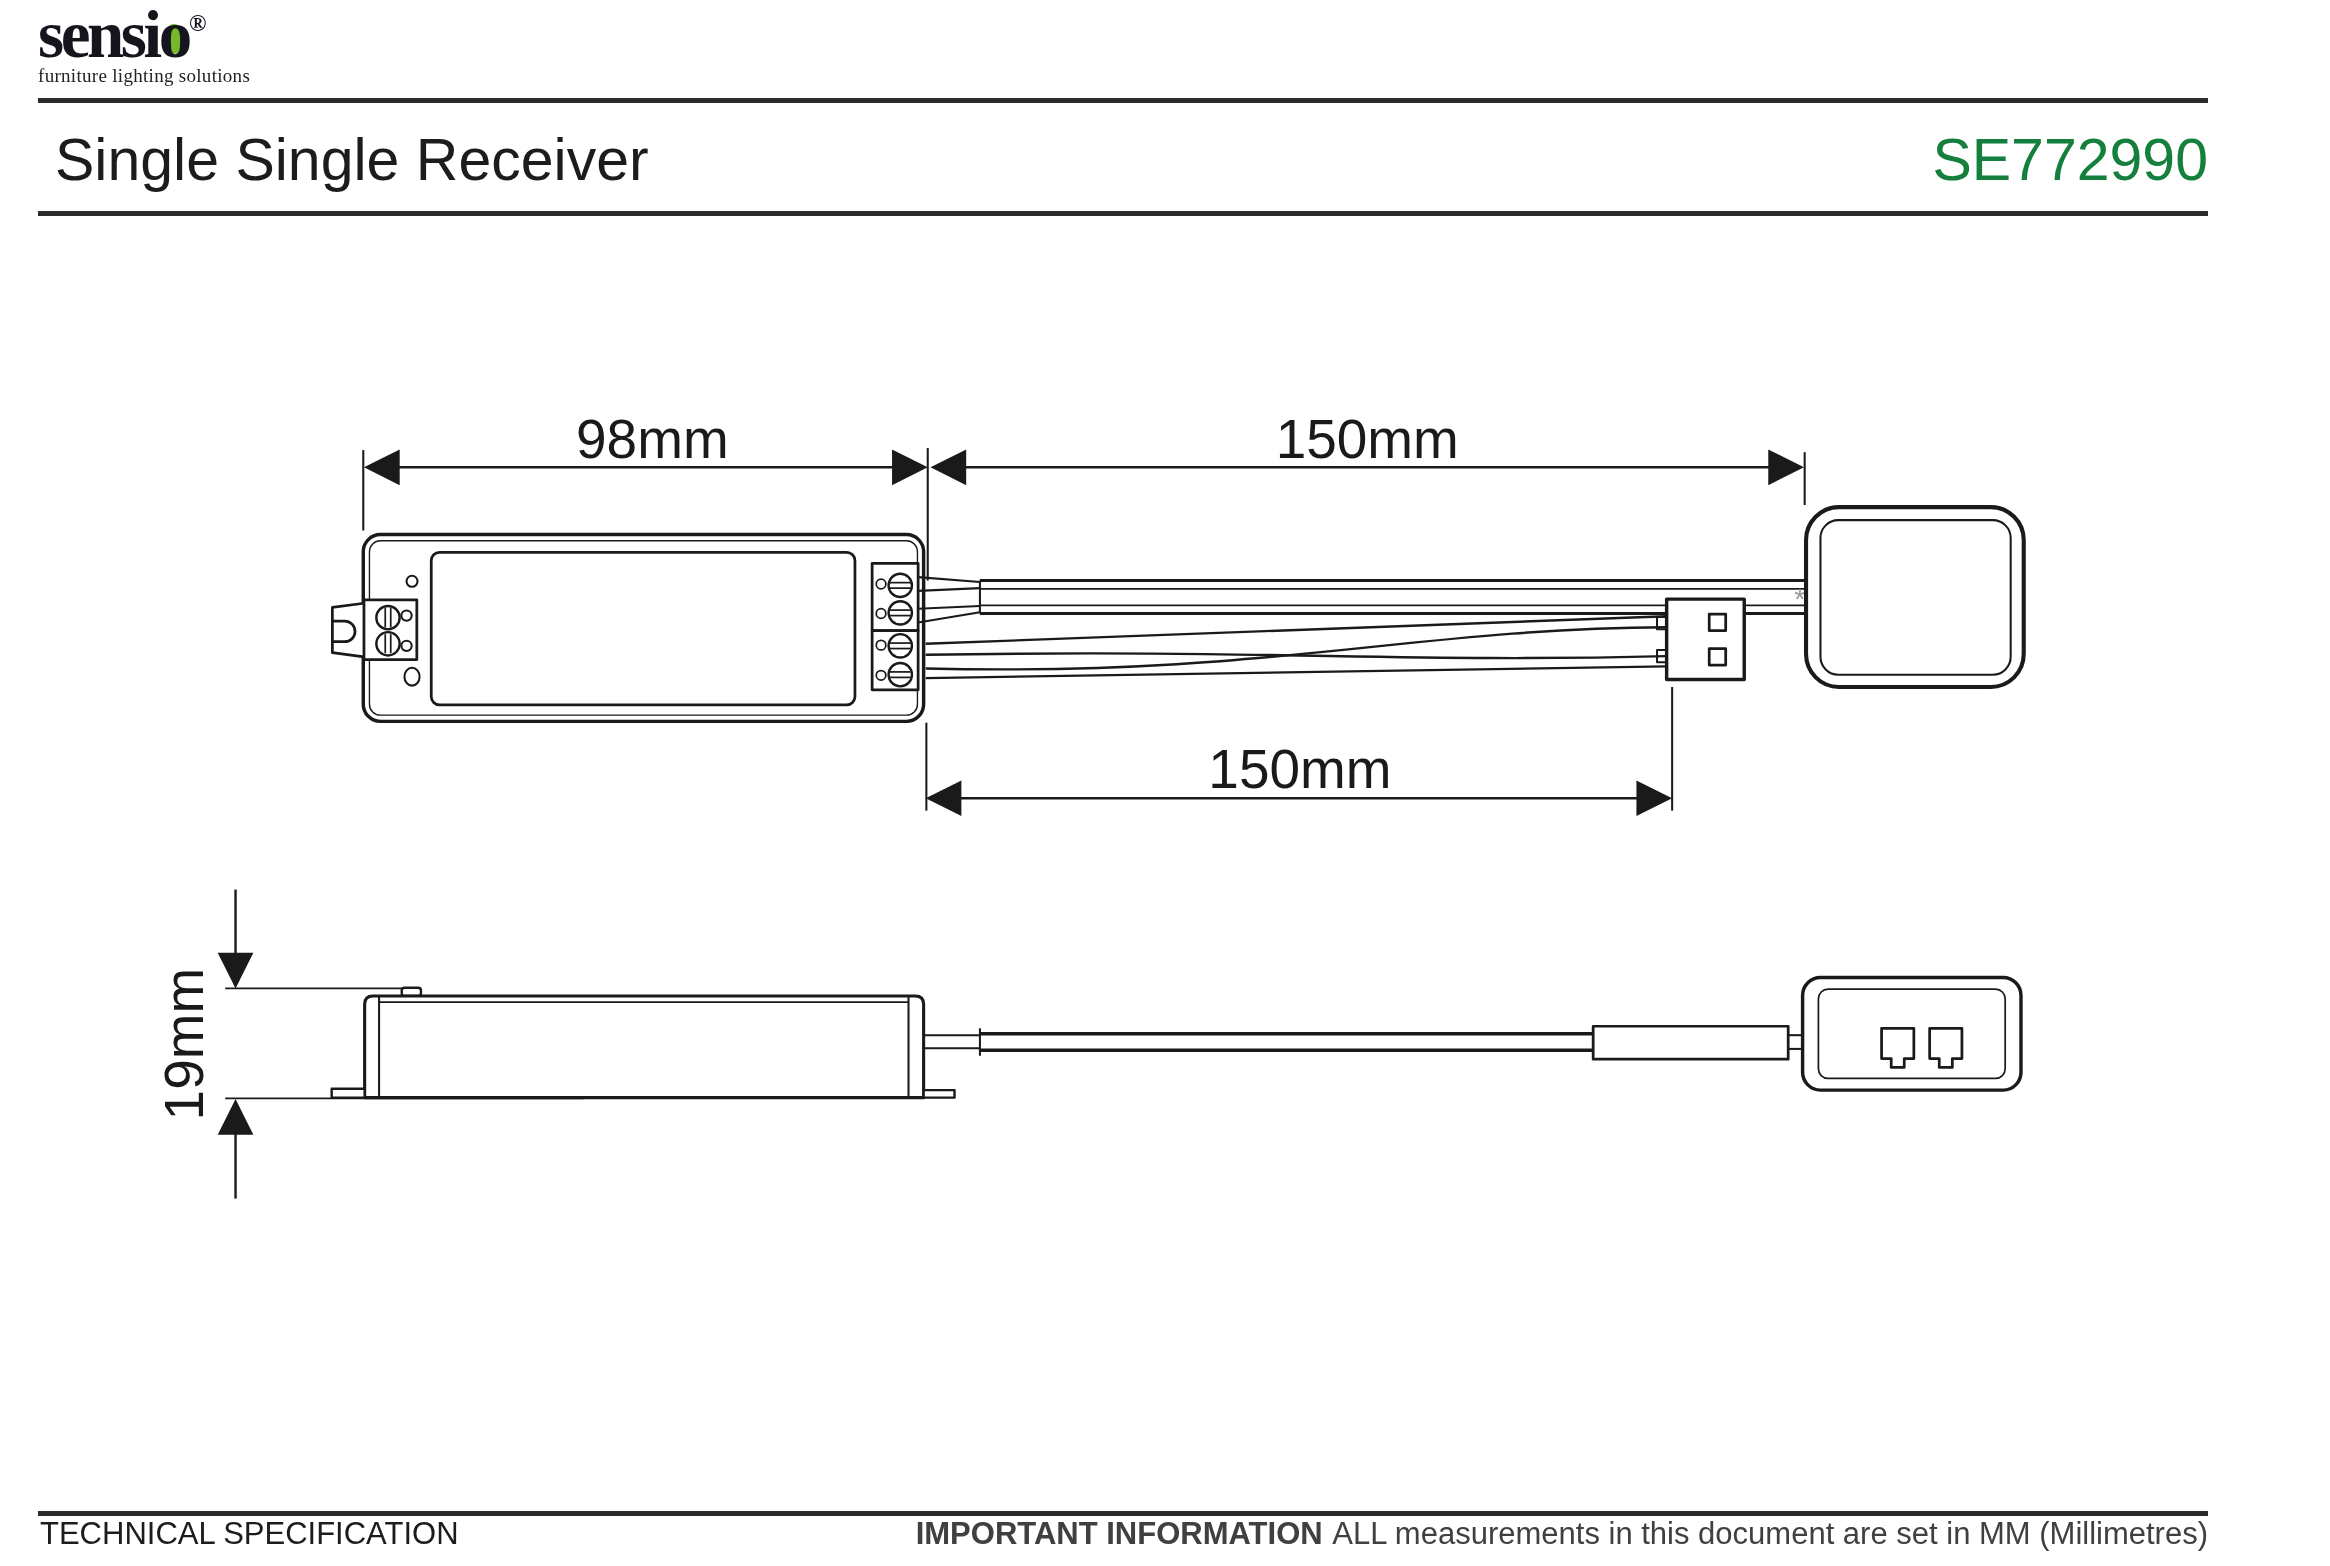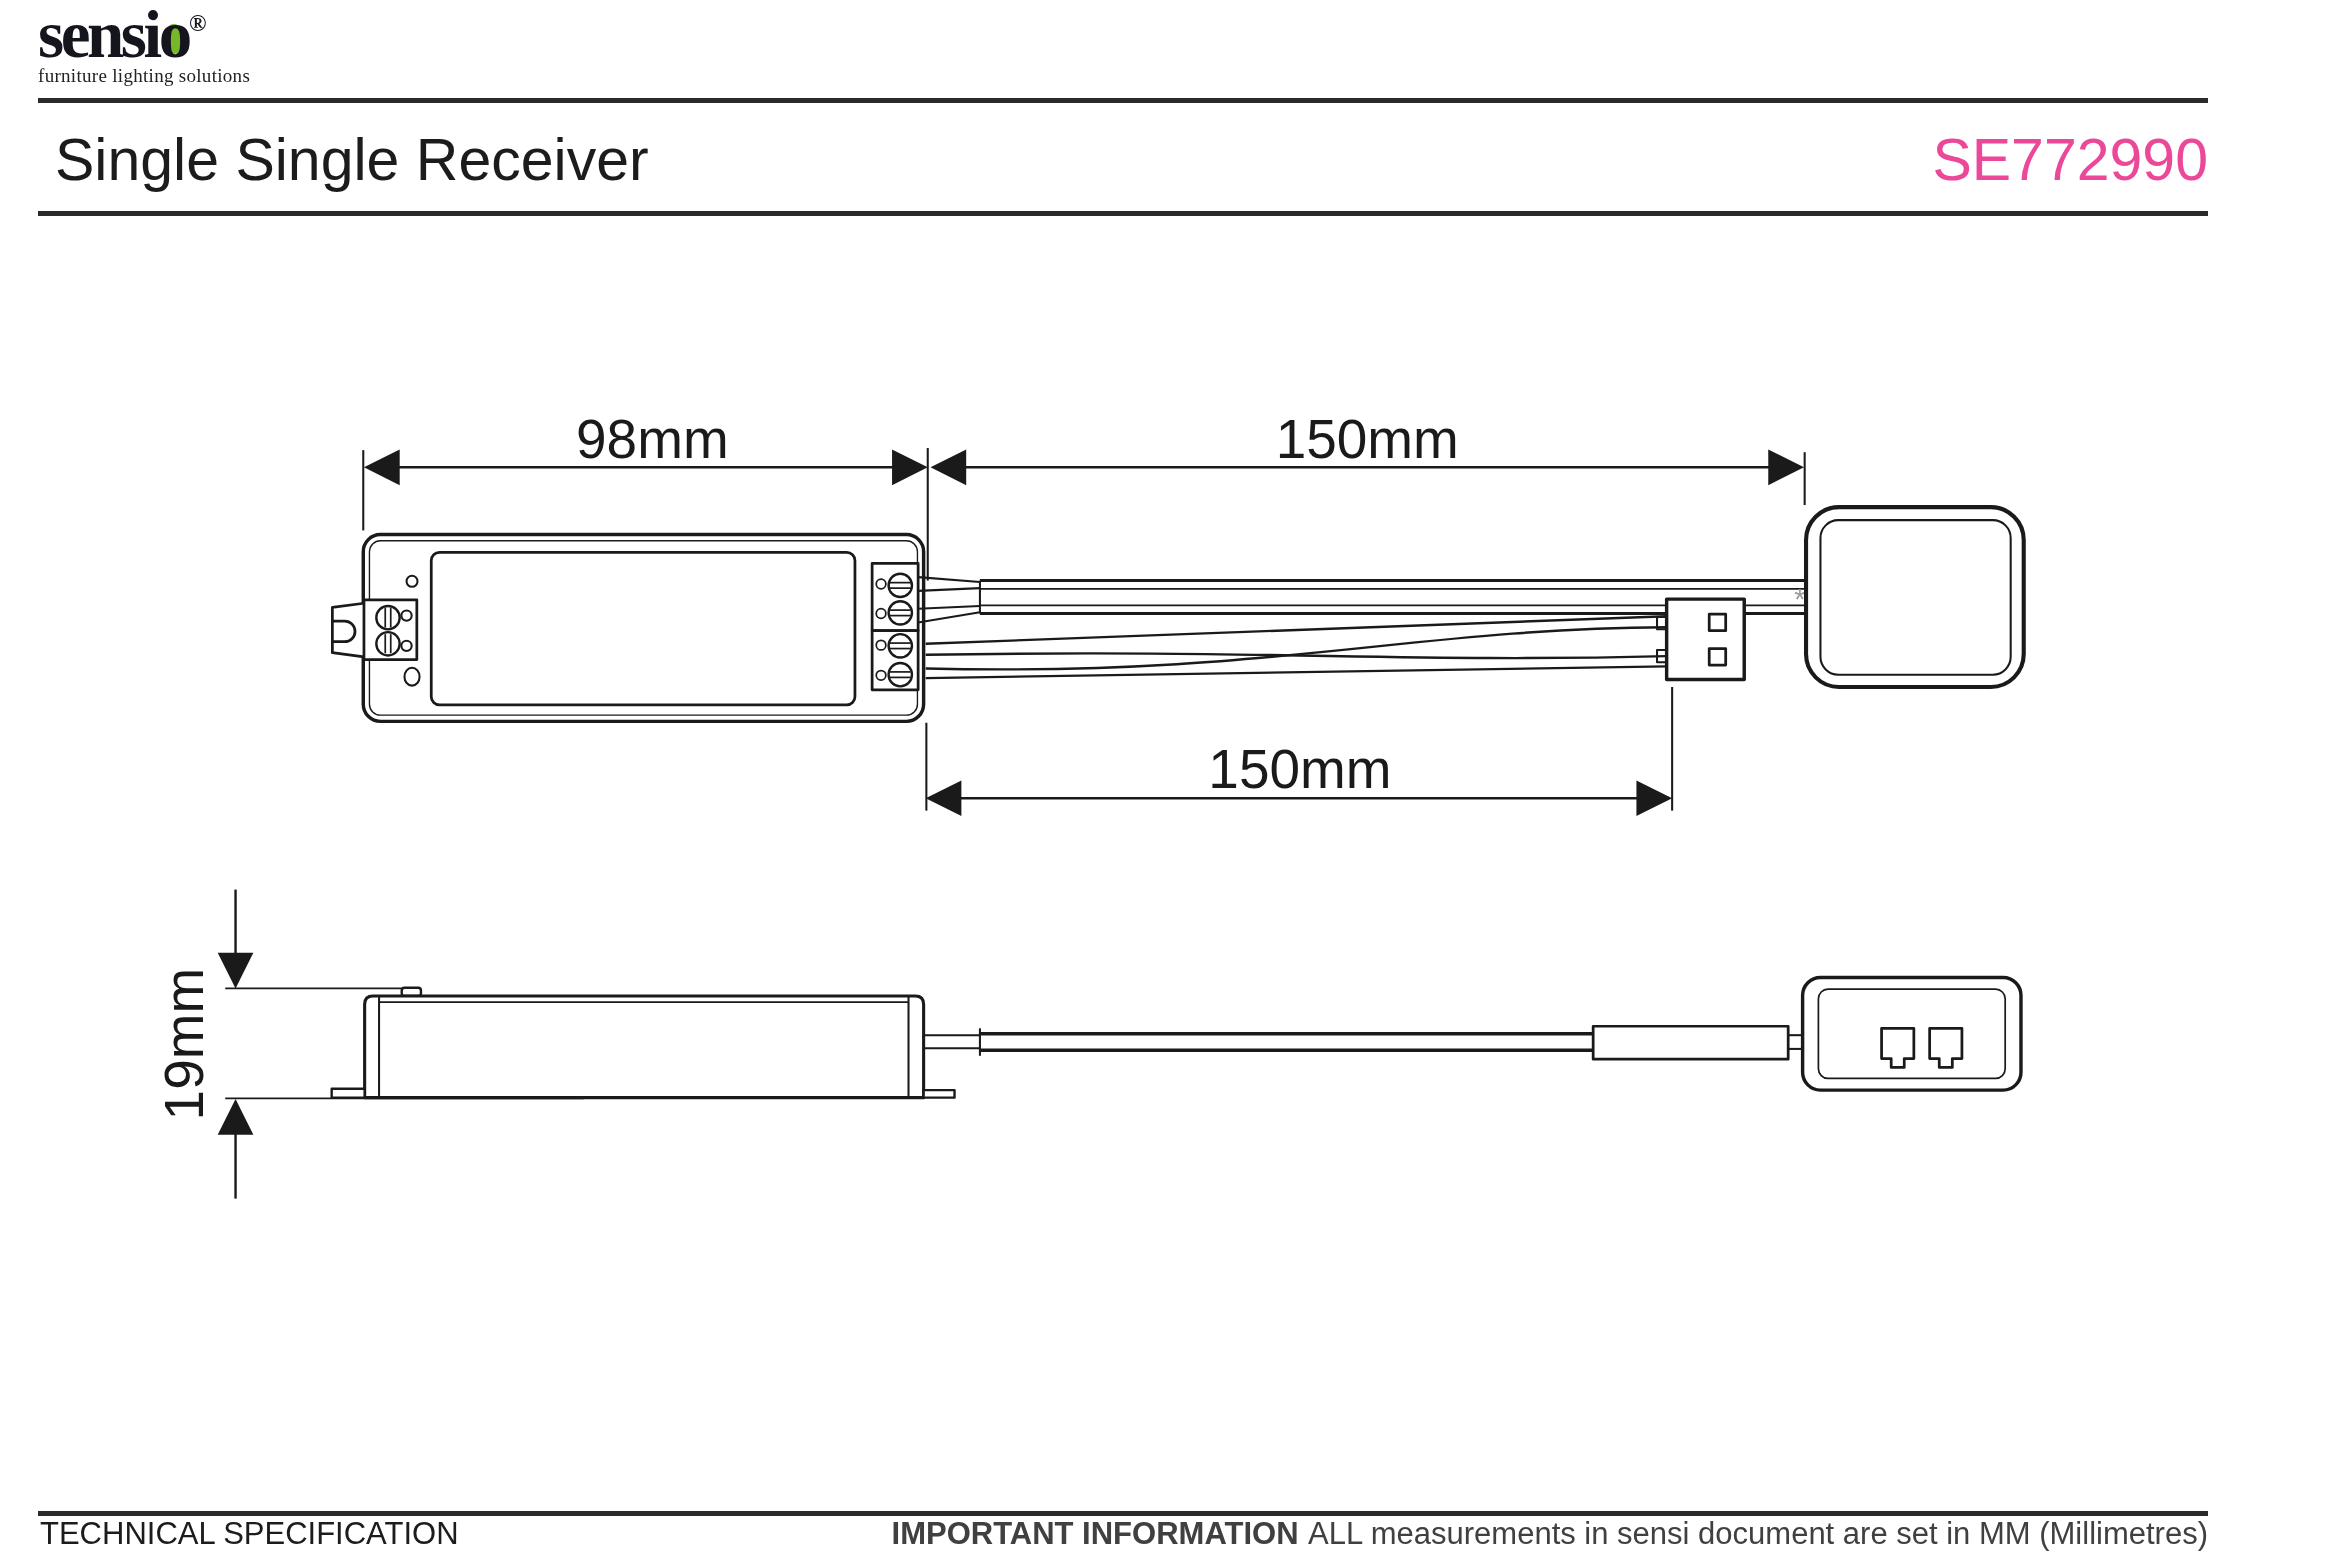--- a/index.html
+++ b/index.html
@@ -11,21 +11,21 @@
   #logo{position:absolute;left:38px;top:4.1px;line-height:0.92;font-family:Liberation Serif, serif;}
   #logo .word{font-size:67px;font-weight:bold;letter-spacing:-3.4px;color:#15151E;}
   #logo .reg{font-size:23.4px;font-weight:bold;color:#15151E;vertical-align:26px;letter-spacing:0;}
   .logo-o{position:relative;display:inline-block;}
   .logo-o .dot{position:absolute;left:50%;top:57%;transform:translate(-50%,-50%);
                width:20px;height:30px;border-radius:50%;z-index:0;}
   .logo-o .ch{position:relative;z-index:1;}
   #tagline{font-size:19px;color:#222;letter-spacing:0.3px;margin-top:1px;font-weight:normal;}
   
   #page-title{position:absolute;left:55px;top:126px;font-size:59px;color:#1c1c1c;letter-spacing:0px;}
-  #product-code{position:absolute;right:122px;top:126px;font-size:59px;color:#ec4899;}
+  #product-code{position:absolute;right:122px;top:126px;font-size:59px;color:#15803d;}
   
   #footer-left{position:absolute;left:40px;top:1516px;font-size:31px;color:#1c1c1c;letter-spacing:0px;text-align:right;}
   #footer-right{position:absolute;right:122px;top:1516px;font-size:31px;color:#404040;
                 display:flex;gap:9.6px;white-space:nowrap;}
   #footer-right .b{font-weight:bold;}
   svg text{font-family:"Liberation Sans",sans-serif;}
 </style>
 </head>
 <body>
 
@@ -191,17 +191,17 @@
 
   <div id="page-title">Single Single Receiver</div>
   <div id="product-code">SE772990</div>
 
   <div class="rule" style="top:211px;"></div>
 
   <div class="rule" style="top:1511px;"></div>
   <div id="footer-left">TECHNICAL SPECIFICATION</div>
   <div id="footer-right">
     <span class="b">IMPORTANT INFORMATION</span>
-    <span>ALL measurements in sensi document are set in MM (Millimetres)</span>
+    <span>ALL measurements in this document are set in MM (Millimetres)</span>
   </div>
 
 </div>
 
 
 </body></html>

